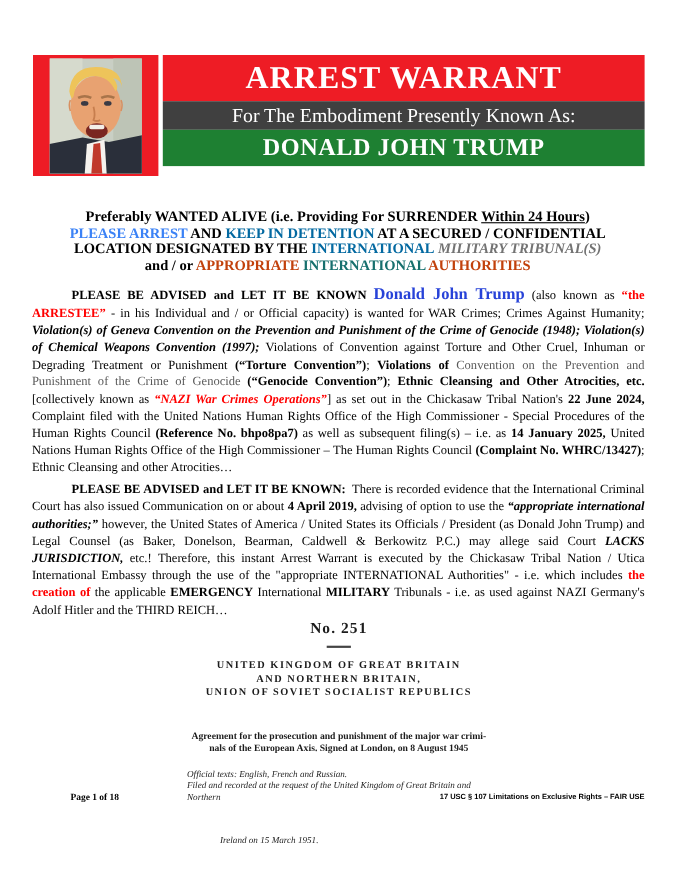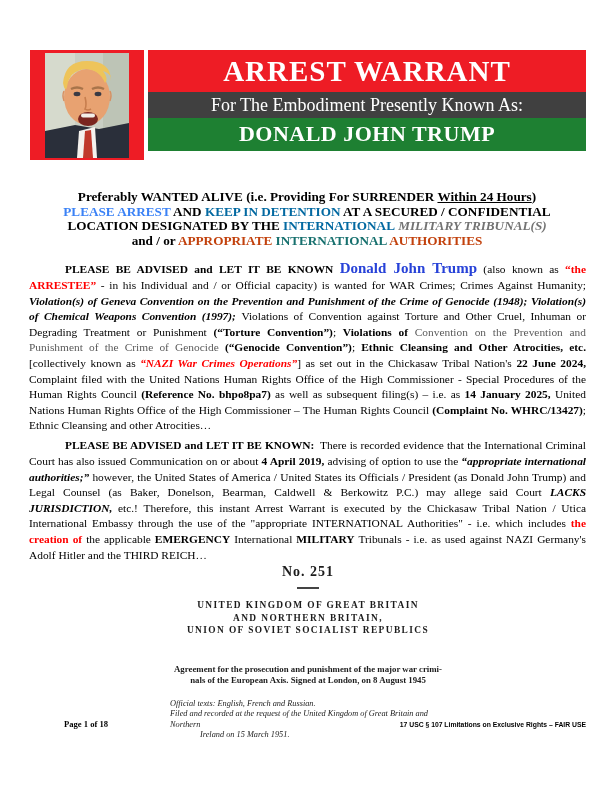--- a/index.html
+++ b/index.html
@@ -36,21 +36,21 @@
   .blue{color:#2742d8;font-weight:bold;font-size:15px;}
   .gy{color:#5a5a5a;}
 
   
   .treaty{position:absolute;left:170px;top:564px;width:276px;color:#1c1c1c;}
   .t-no{text-align:center;font-size:14px;font-weight:bold;letter-spacing:1px;}
   .t-rule{width:22px;border-top:2px solid #444;margin:7px auto 10px auto;}
   .t-parties{text-align:center;font-size:9.4px;font-weight:bold;letter-spacing:1.4px;line-height:12.6px;}
   .t-agree{text-align:center;font-size:8.8px;font-weight:bold;line-height:11.4px;margin-top:27px;}
   .t-official{font-size:8.3px;font-style:italic;line-height:10.6px;margin-top:12px;text-align:left;}
-  .t-official .cont{padding-left:30px;}
+  .t-official .cont{padding-left:30px;margin-top:29px;}
 
   
   .footer-left{position:absolute;left:32px;top:719px;font-size:8.6px;font-weight:bold;margin-left:32px;}
   .footer-right{position:absolute;right:26px;top:721px;font-size:6.8px;font-weight:bold;font-family:"Liberation Sans",sans-serif;}
 </style>
 </head>
 <body>
 
 <div class="page">
 

